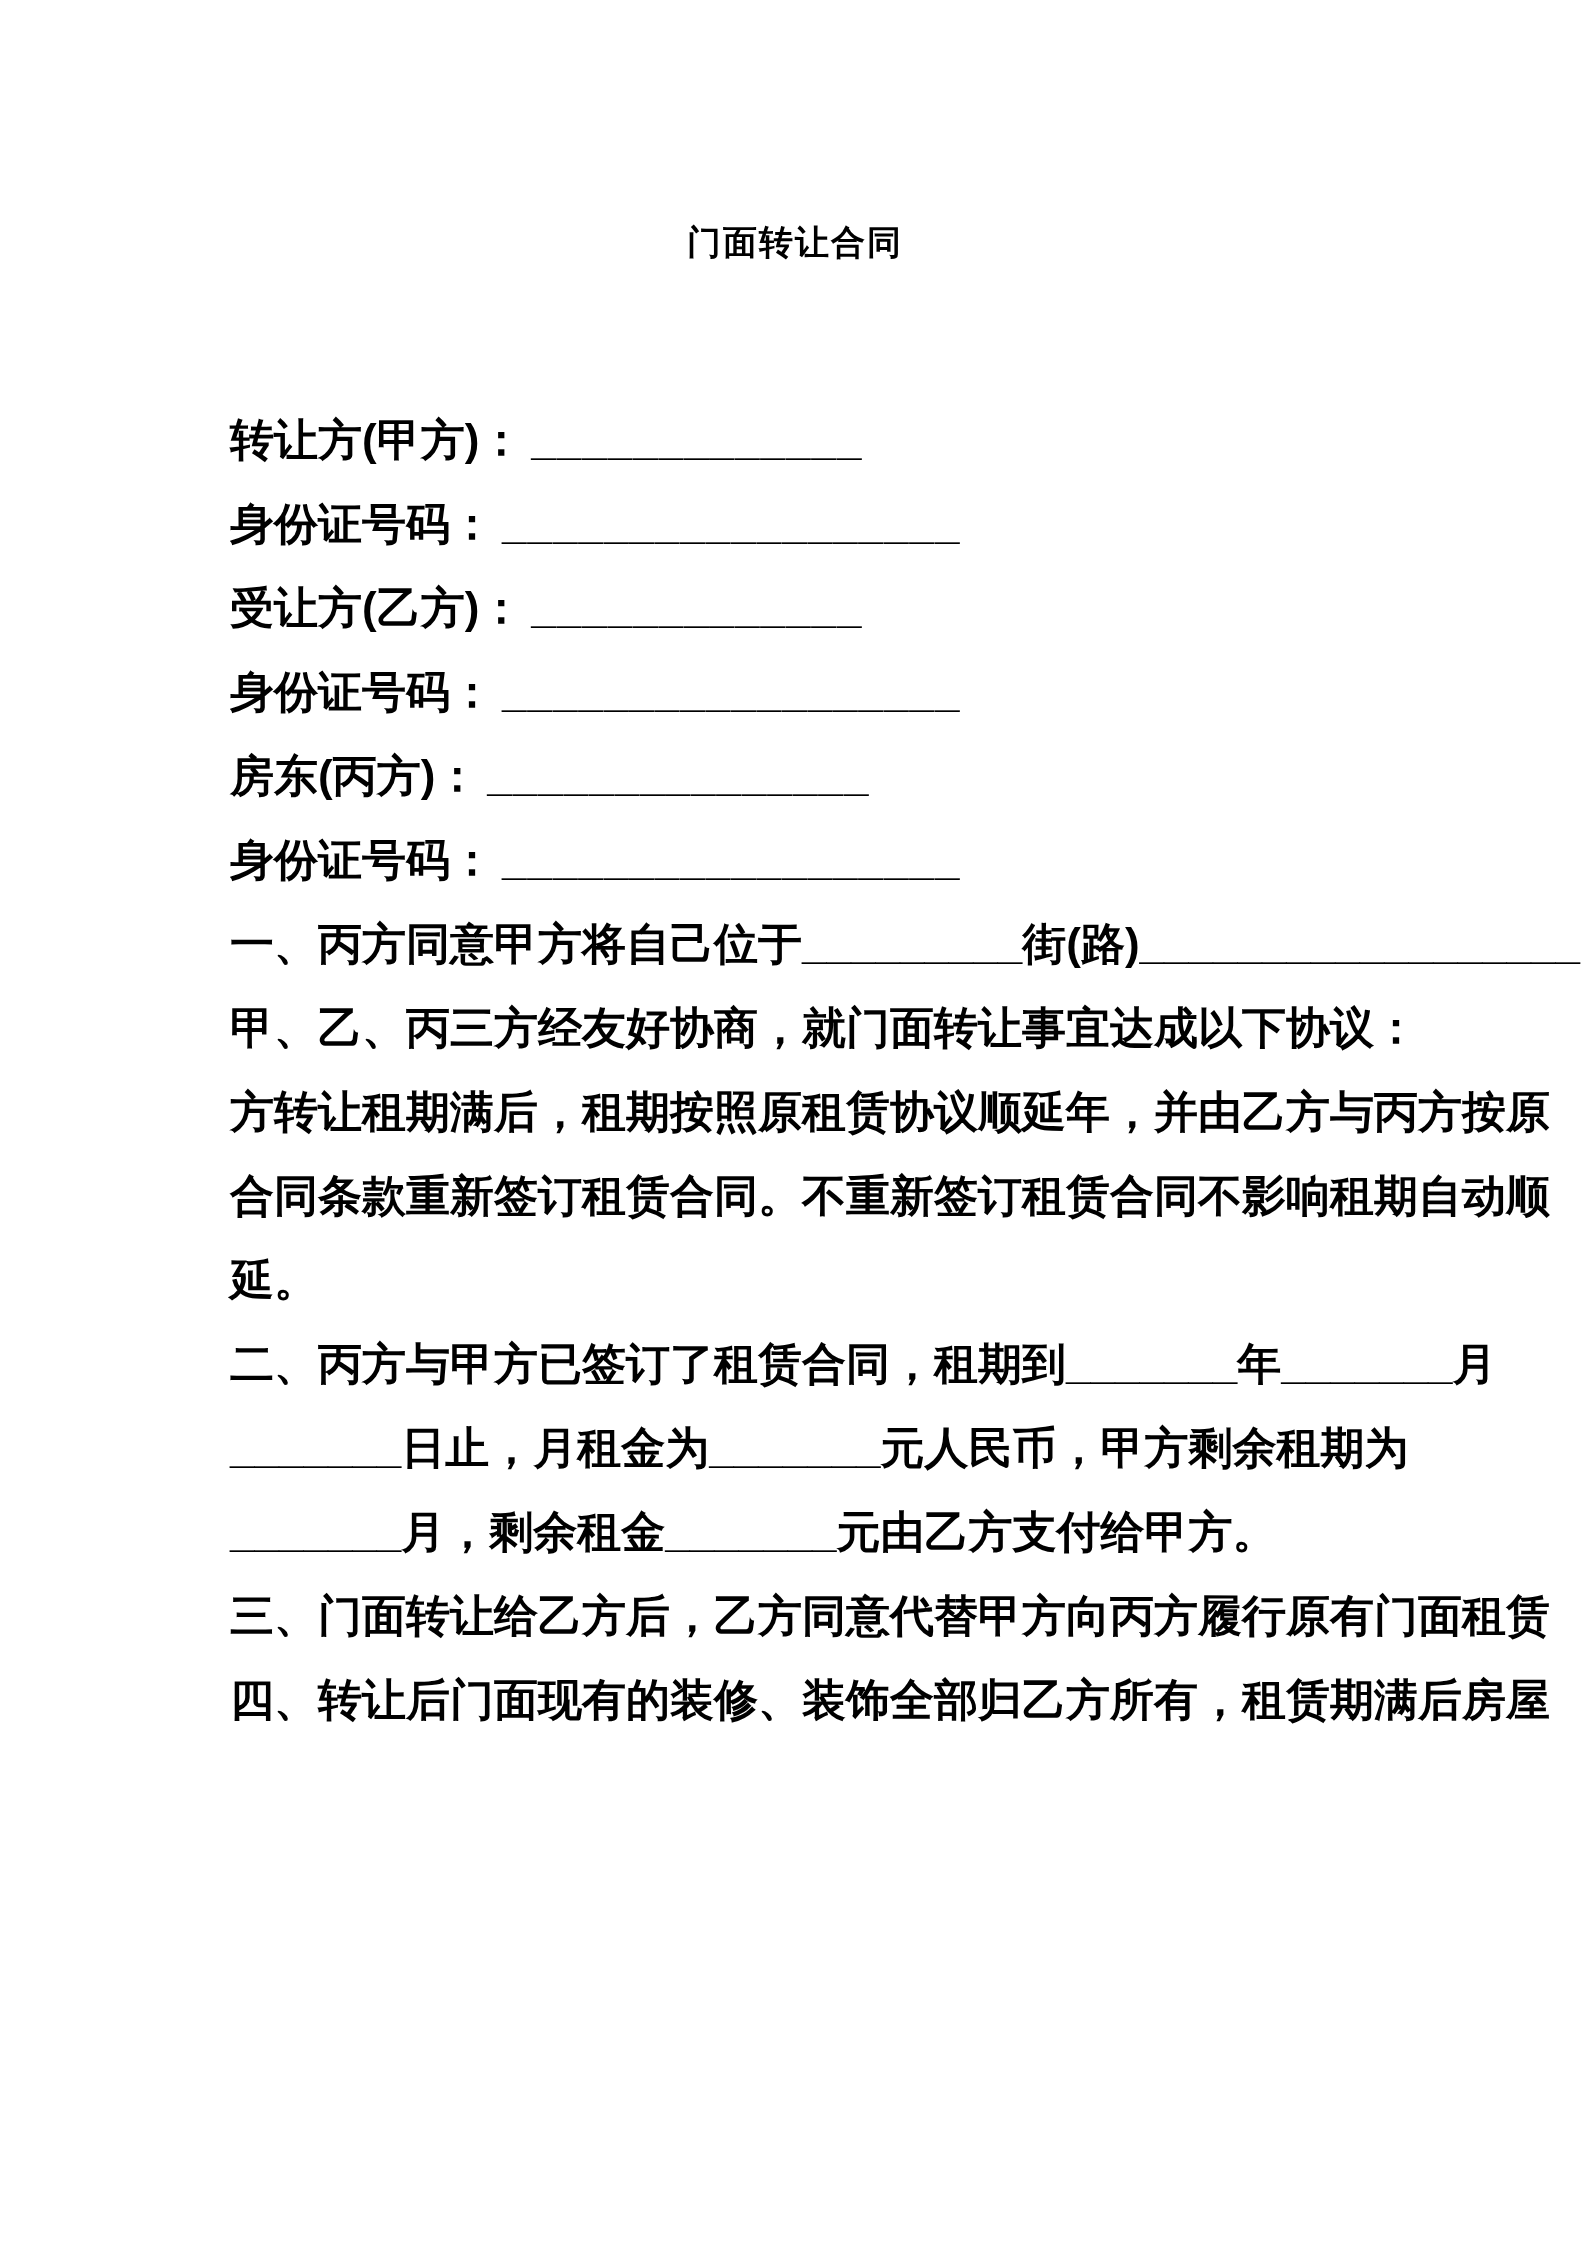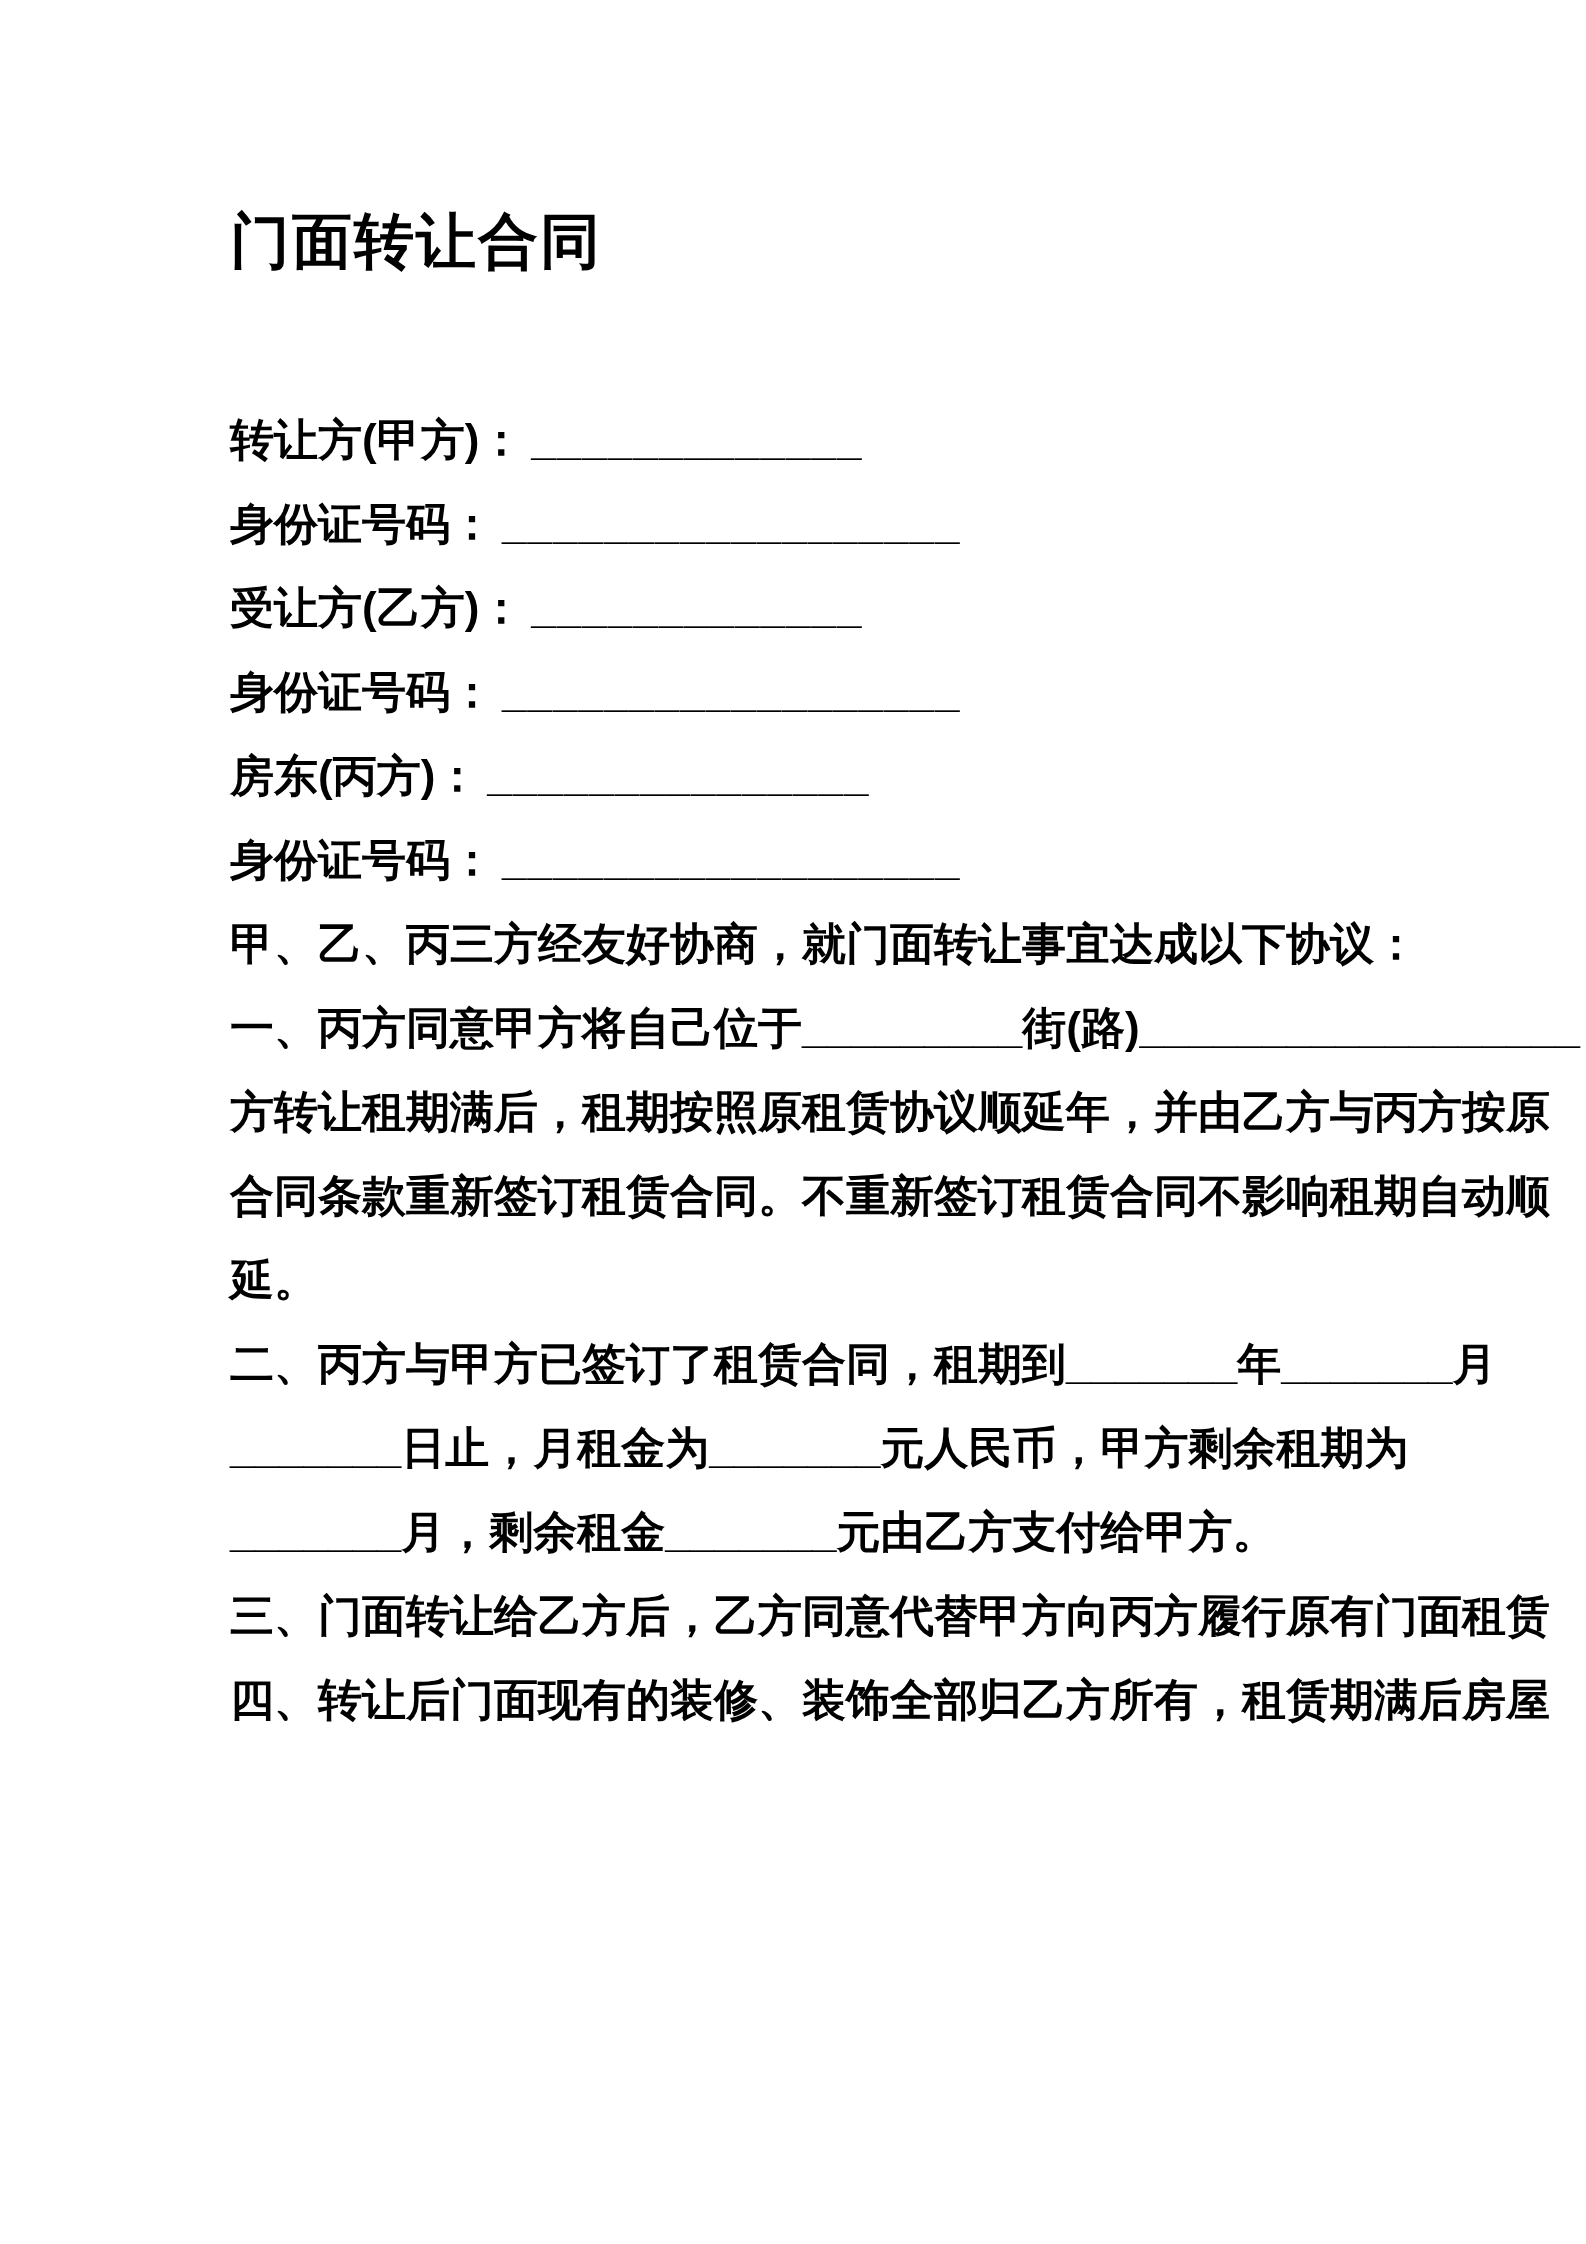--- a/index.html
+++ b/index.html
@@ -14,22 +14,23 @@
     box-sizing: border-box;
     background: #ffffff;
     padding: 212px 226px 0 230px;
     font-family: "Liberation Sans", "DejaVu Sans", sans-serif;
     font-weight: 700;
     color: #000000;
     overflow: hidden;
   }
   .doc-title {
     margin: 0 0 126px 0;
-    font-size: 60px;
+    font-size: 34px;
     line-height: 60px;
+    text-align: center;
     font-weight: 700;
     letter-spacing: 2px;
   }
   .line {
     font-size: 44px;
     line-height: 84px;
     height: 84px;
     white-space: nowrap;
     letter-spacing: 0;
   }
@@ -50,23 +51,23 @@
   <div class="line"><span>身份证号码：</span><span class="blank">__________________</span></div>
 
   <div class="line"><span>受让方(乙方)：</span><span class="blank">_____________</span></div>
 
   <div class="line"><span>身份证号码：</span><span class="blank">__________________</span></div>
 
   <div class="line"><span>房东(丙方)：</span><span class="blank">_______________</span></div>
 
   <div class="line"><span>身份证号码：</span><span class="blank">__________________</span></div>
 
+  <div class="line">一、丙方同意甲方将自己位于_________街(路)__________________</div>
+
   <div class="line">甲、乙、丙三方经友好协商，就门面转让事宜达成以下协议：</div>
-
-  <div class="line">一、丙方同意甲方将自己位于_________街(路)__________________</div>
   <div class="line">方转让租期满后，租期按照原租赁协议顺延年，并由乙方与丙方按原</div>
   <div class="line">合同条款重新签订租赁合同。不重新签订租赁合同不影响租期自动顺</div>
   <div class="line">延。</div>
   <div class="line">二、丙方与甲方已签订了租赁合同，租期到_______年_______月</div>
   <div class="line">_______日止，月租金为_______元人民币，甲方剩余租期为</div>
   <div class="line">_______月，剩余租金_______元由乙方支付给甲方。</div>
   <div class="line">三、门面转让给乙方后，乙方同意代替甲方向丙方履行原有门面租赁</div>
   <div class="line">四、转让后门面现有的装修、装饰全部归乙方所有，租赁期满后房屋</div>
 
 </div>

